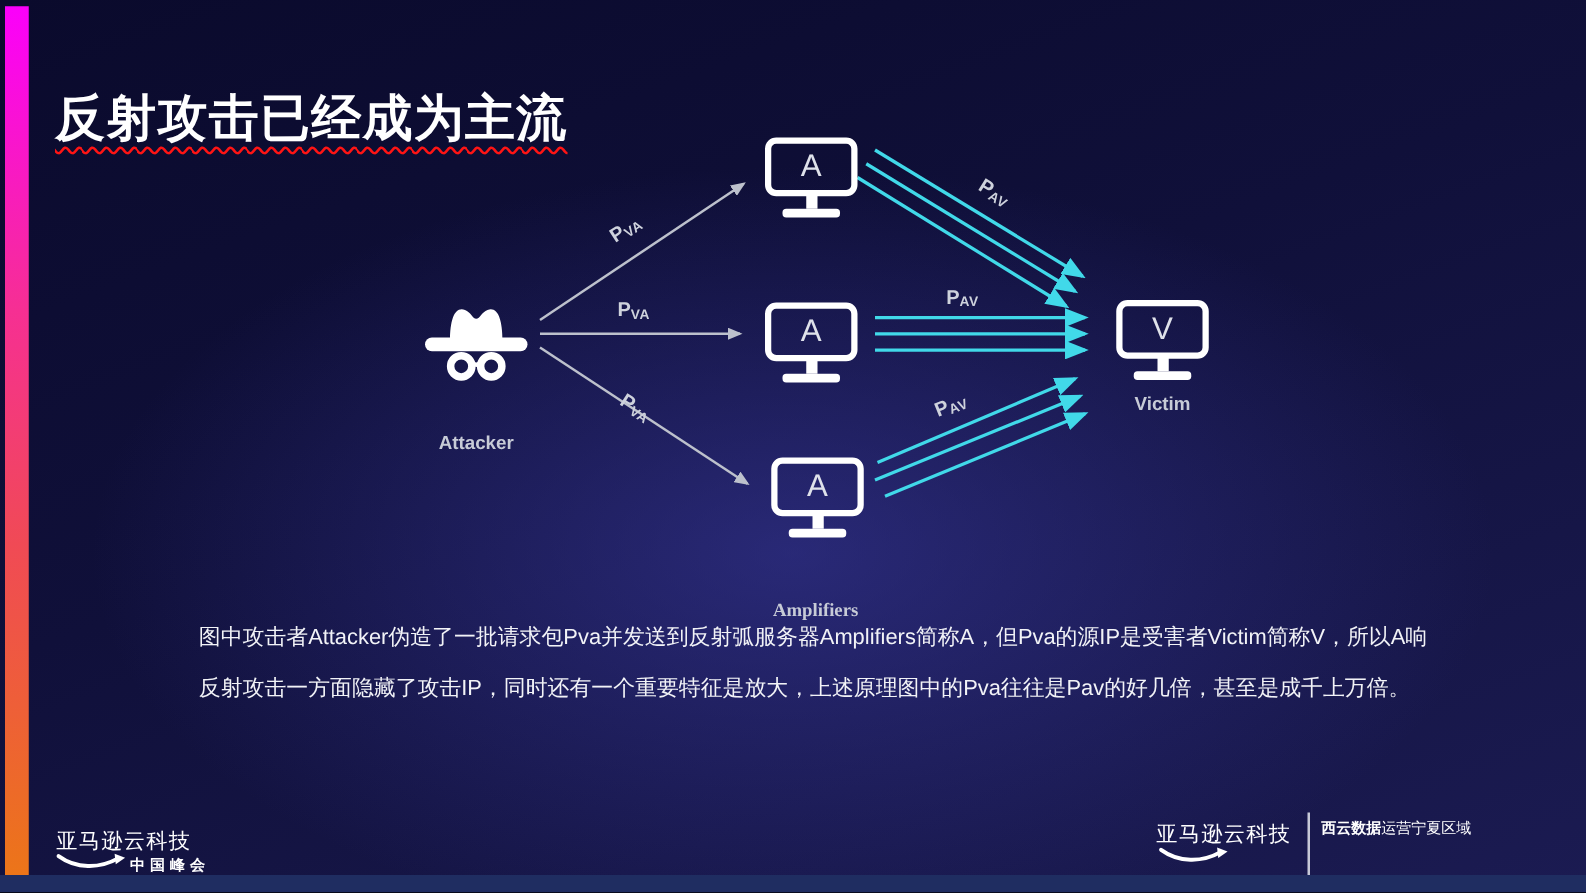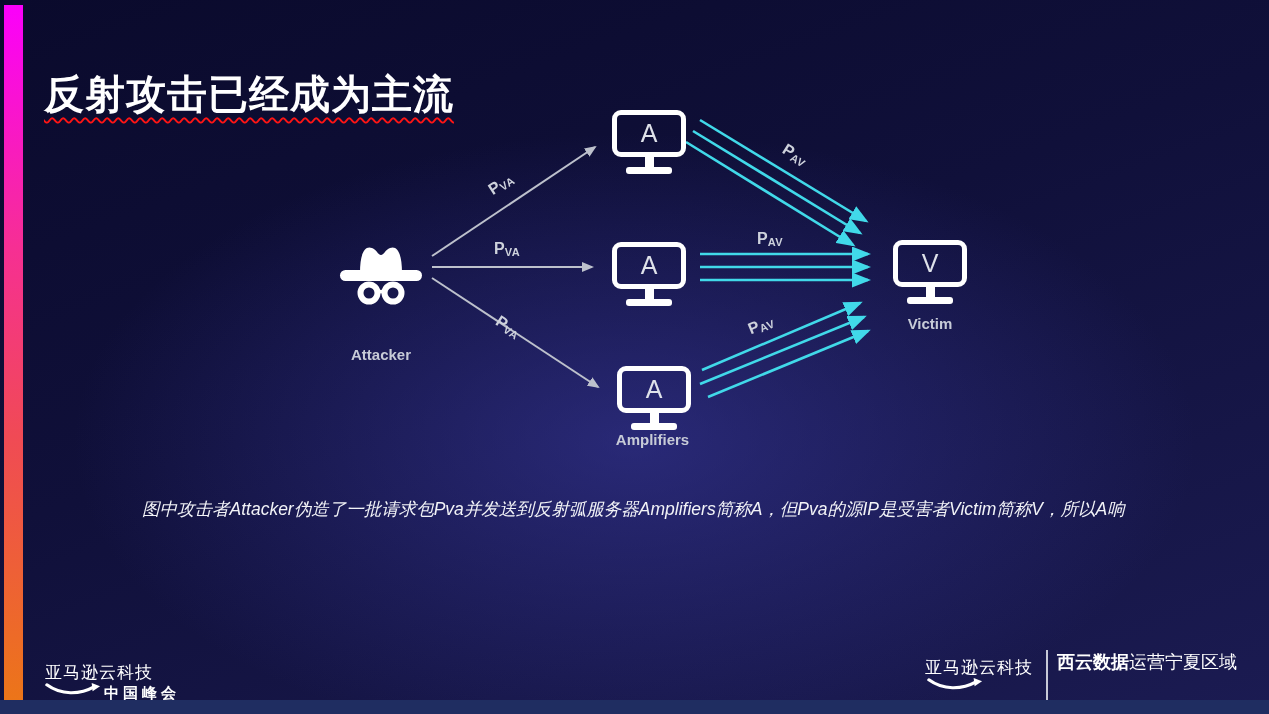--- a/index.html
+++ b/index.html
@@ -30,28 +30,28 @@
   .monitor .base{width:46px;height:7px;background:#fff;border-radius:3px;margin:0 auto;}
   .plabel{position:absolute;color:#ced2dc;font-size:16px;font-weight:600;white-space:nowrap;}
   .plabel .sub{font-size:11px;vertical-align:-2px;letter-spacing:.5px;}
   .rot-n33{transform:rotate(-33deg);}
   .rot-p33{transform:rotate(33deg);}
   .rot-p32{transform:rotate(32deg);}
   .rot-n22{transform:rotate(-22deg);}
   .attacker-icon{position:absolute;left:333px;top:236px;}
   
   .body-text{position:absolute;left:142px;top:492px;color:#f2f3f7;font-size:17.5px;font-weight:500;}
-  .body-text .para{margin:0 0 6px 0;font-style:italic;}
+  .body-text .para{margin:0 0 6px 17px;}
   .body-text .line{line-height:35px;white-space:nowrap;}
   
   .footer-brand{position:absolute;color:#fff;font-size:17px;font-weight:400;letter-spacing:1px;white-space:nowrap;}
   .smile{position:absolute;}
-  .summit-tag{position:absolute;color:#fff;font-size:15px;font-weight:600;letter-spacing:4px;white-space:nowrap;}
+  .summit-tag{position:absolute;color:#fff;font-size:12px;font-weight:600;letter-spacing:4px;white-space:nowrap;}
   .footer-divider{position:absolute;left:1046px;top:650px;width:2px;height:52px;background:rgba(230,233,240,.85);}
-  .operators{position:absolute;left:1057px;top:651px;color:#fff;font-size:18px;line-height:22.5px;white-space:nowrap;}
+  .operators{position:absolute;left:1057px;top:651px;color:#fff;font-size:12px;line-height:22.5px;white-space:nowrap;}
   .operators .op-name{font-weight:700;}
   .operators .op-region{font-weight:500;}
 </style>
 </head>
 <body>
 
 <div class="slide">
 
   <div class="stripe"></div>
 
@@ -111,21 +111,21 @@
     <div class="neck"></div>
       <div class="base"></div>
   </div>
   <div class="monitor" style="left:617px;top:366px;">
     <div class="screen">
         <span>A</span>
       </div>
     <div class="neck"></div>
       <div class="base"></div>
   </div>
-  <div class="node-label" style="left:585px;top:431px;width:135px;">Amplifiers</div>
+  <div class="node-label" style="left:585px;top:481px;width:135px;font-family:Liberation Serif, serif;">Amplifiers</div>
 
   <div class="monitor" style="left:893px;top:240px;">
     <div class="screen">
         <span>V</span>
       </div>
     <div class="neck"></div>
       <div class="base"></div>
   </div>
   <div class="node-label" style="left:880px;top:315px;width:100px;">Victim</div>
 
@@ -146,20 +146,21 @@
   </div>
   <div class="plabel rot-n22" style="left:748px;top:316px;">
     <span>P</span><span class="sub">AV</span>
   </div>
 
   <div class="body-text">
     <div class="para">
       <div class="line">图中攻击者Attacker伪造了一批请求包Pva并发送到反射弧服务器Amplifiers简称A，但Pva的源IP是受害者Victim简称V，所以A响</div>
     </div>
     <div class="para">
+      <div class="line">反射攻击一方面隐藏了攻击IP，同时还有一个重要特征是放大，上述原理图中的Pva往往是Pav的好几倍，甚至是成千上万倍。</div>
     </div>
   </div>
 
   <div class="footer-brand" style="left:45px;top:661px;">亚马逊云科技</div>
   <svg class="smile" style="left:45px;top:682px;" width="56" height="15" viewBox="0 0 60 16">
     <path d="M2 3 C 17 14, 37 14, 53 5" stroke="#fff" stroke-width="3.4" fill="none" stroke-linecap="round"></path>
     <polygon points="50,1 59,4.5 51,10" fill="#fff"></polygon>
   </svg>
   <div class="summit-tag" style="left:104px;top:684px;">中国峰会</div>
 

